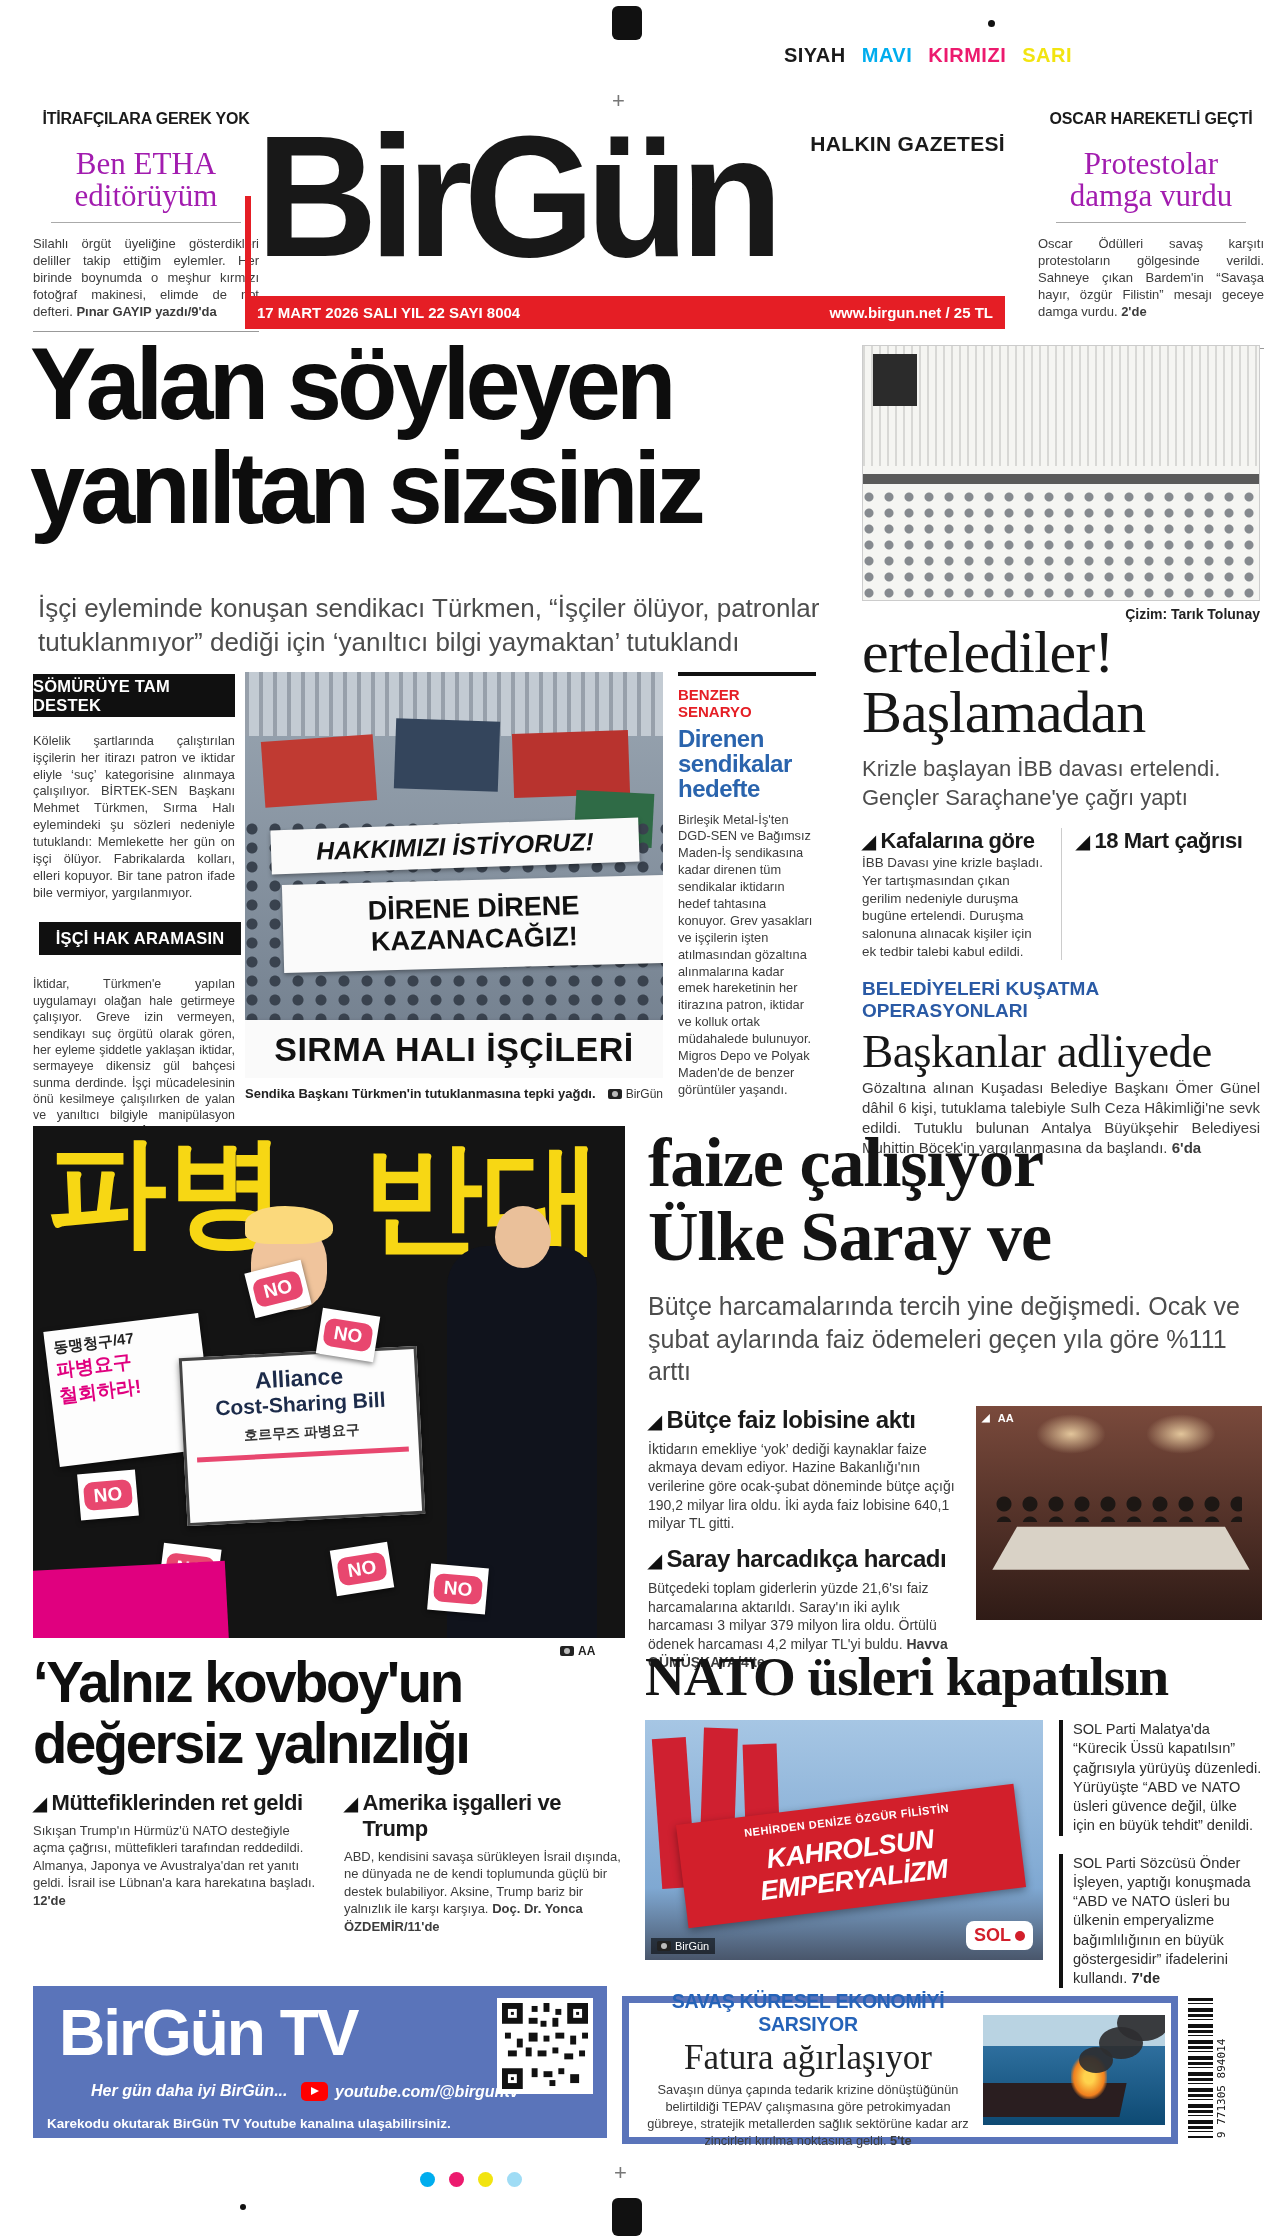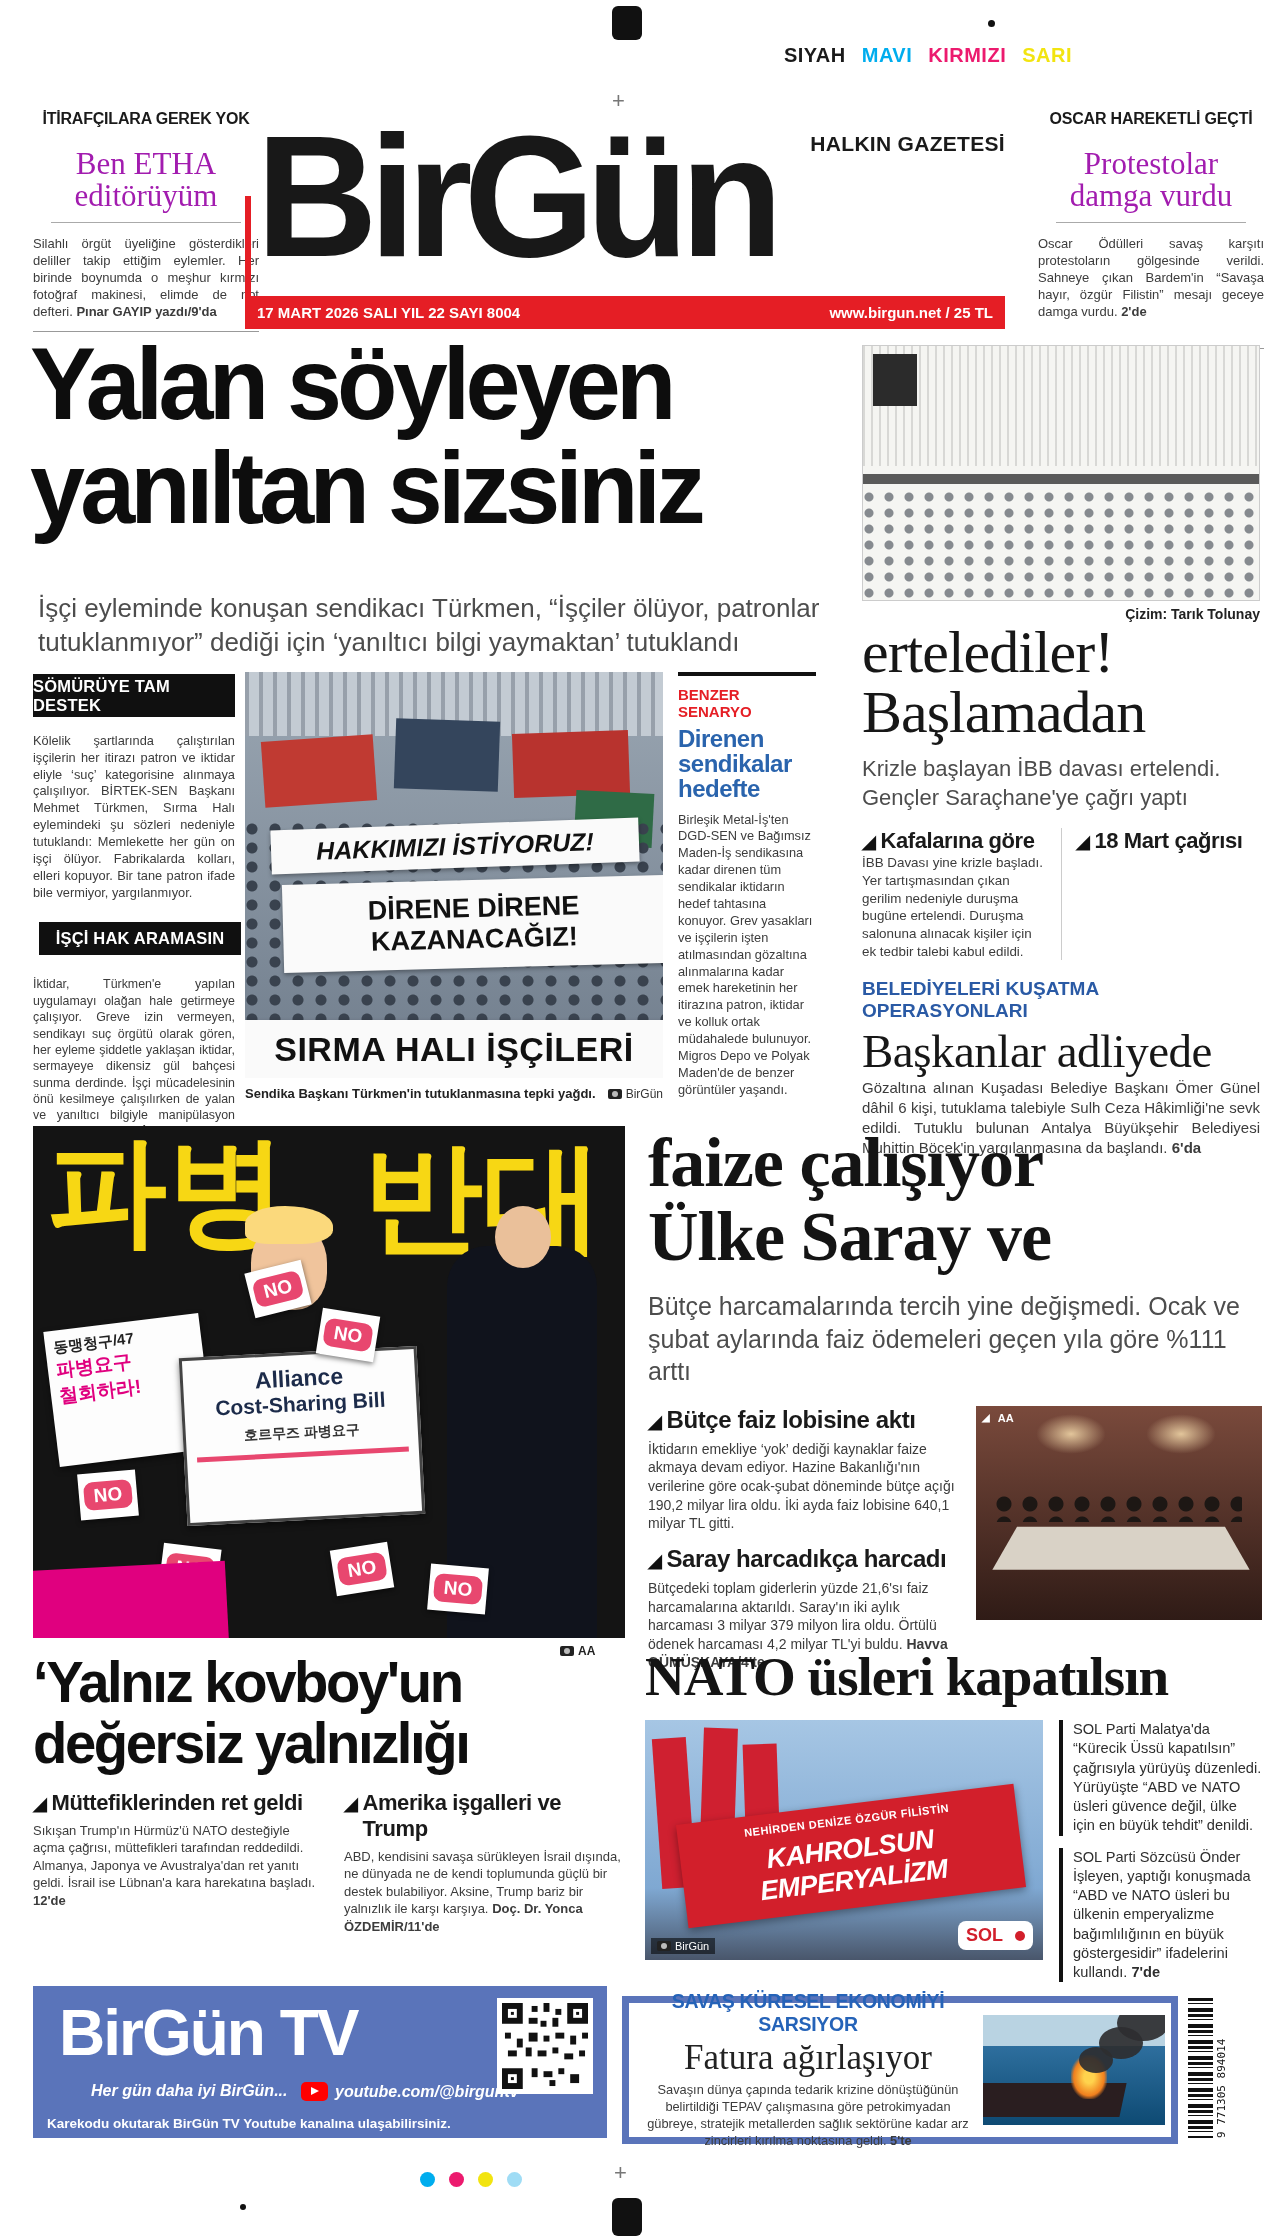--- a/index.html
+++ b/index.html
@@ -133,21 +133,21 @@
 
   
   #nato{left:645px;top:1645px;width:617px;}
   #nato .h{font-family:"Liberation Serif",serif;font-weight:bold;font-size:55px;letter-spacing:-1px;color:#141414;}
   #nato .row{display:flex;gap:16px;margin-top:12px;}
   #nato-photo{width:398px;height:240px;position:relative;background:linear-gradient(#a6c6e4,#7fa8d2 70%,#49566b 100%);overflow:hidden;flex-shrink:0;}
   .nflag{position:absolute;width:34px;background:#cf2030;}
   .nbanner{position:absolute;left:36px;top:84px;width:340px;height:104px;background:#d21f2b;transform:rotate(-7deg);color:#fff;text-align:center;padding-top:10px;box-sizing:border-box;box-shadow:0 3px 8px rgba(0,0,0,.4);}
   .nbanner .small{font-size:11px;font-weight:bold;letter-spacing:.5px;}
   .nbanner .big{font-size:27px;font-weight:bold;font-style:italic;margin-top:8px;letter-spacing:-.5px;}
-  .sol-chip{position:absolute;right:10px;bottom:10px;background:#fff;border-radius:8px;padding:4px 8px;color:#d21f2b;font-weight:bold;font-size:18px;display:flex;align-items:center;gap:12px;}
+  .sol-chip{position:absolute;right:10px;bottom:10px;background:#fff;border-radius:8px;padding:4px 8px;color:#d21f2b;font-weight:bold;font-size:18px;display:flex;align-items:center;gap:4px;}
   .sol-dot{width:10px;height:10px;border-radius:50%;background:#d21f2b;}
   .nphoto-credit{position:absolute;left:6px;bottom:6px;background:rgba(0,0,0,.55);color:#fff;font-size:11px;padding:2px 6px;display:flex;gap:4px;align-items:center;}
   #nato .txt{width:203px;}
   #nato .para{border-left:4px solid #111;padding-left:10px;font-size:14.6px;line-height:1.32;color:#2e2e2e;}
   #nato .para+.para{margin-top:18px;}
 
   
   #tvbanner{left:33px;top:1986px;width:574px;height:152px;background:#5a74ba;color:#fff;overflow:hidden;}
   #tv-title{position:absolute;left:26px;top:10px;font-weight:bold;font-size:64px;letter-spacing:-2px;}
   #tv-slogan{position:absolute;left:58px;top:96px;font-style:italic;font-weight:bold;font-size:16px;}
@@ -404,21 +404,21 @@
             <span>SOL</span>
             <span class="sol-dot"></span>
           </div>
         <div class="nphoto-credit">
             <span class="cam"></span>
             <span>BirGün</span>
           </div>
       </div>
       <div class="txt">
         <p class="para" style="margin:0;">SOL Parti Malatya'da “Kürecik Üssü kapatılsın” çağrısıyla yürüyüş düzenledi. Yürüyüşte “ABD ve NATO üsleri güvence değil, ülke için en büyük tehdit” denildi.</p>
-        <p class="para" style="margin:12px 0 0;"><span>SOL Parti Sözcüsü Önder İşleyen, yaptığı konuşmada “ABD ve NATO üsleri bu ülkenin emperyalizme bağımlılığının en büyük göstergesidir” ifadelerini kullandı.</span> <strong>7'de</strong></p>
+        <p class="para" style="margin:18px 0 0;"><span>SOL Parti Sözcüsü Önder İşleyen, yaptığı konuşmada “ABD ve NATO üsleri bu ülkenin emperyalizme bağımlılığının en büyük göstergesidir” ifadelerini kullandı.</span> <strong>7'de</strong></p>
       </div>
     </div>
   </div>
 
   <div class="abs" id="tvbanner">
     <div id="tv-title">BirGün TV</div>
     <div id="tv-slogan">Her gün daha iyi BirGün...</div>
     <div id="tv-yt">
       <span class="yt-icon"></span>
       <span>youtube.com/@birguntv</span>

